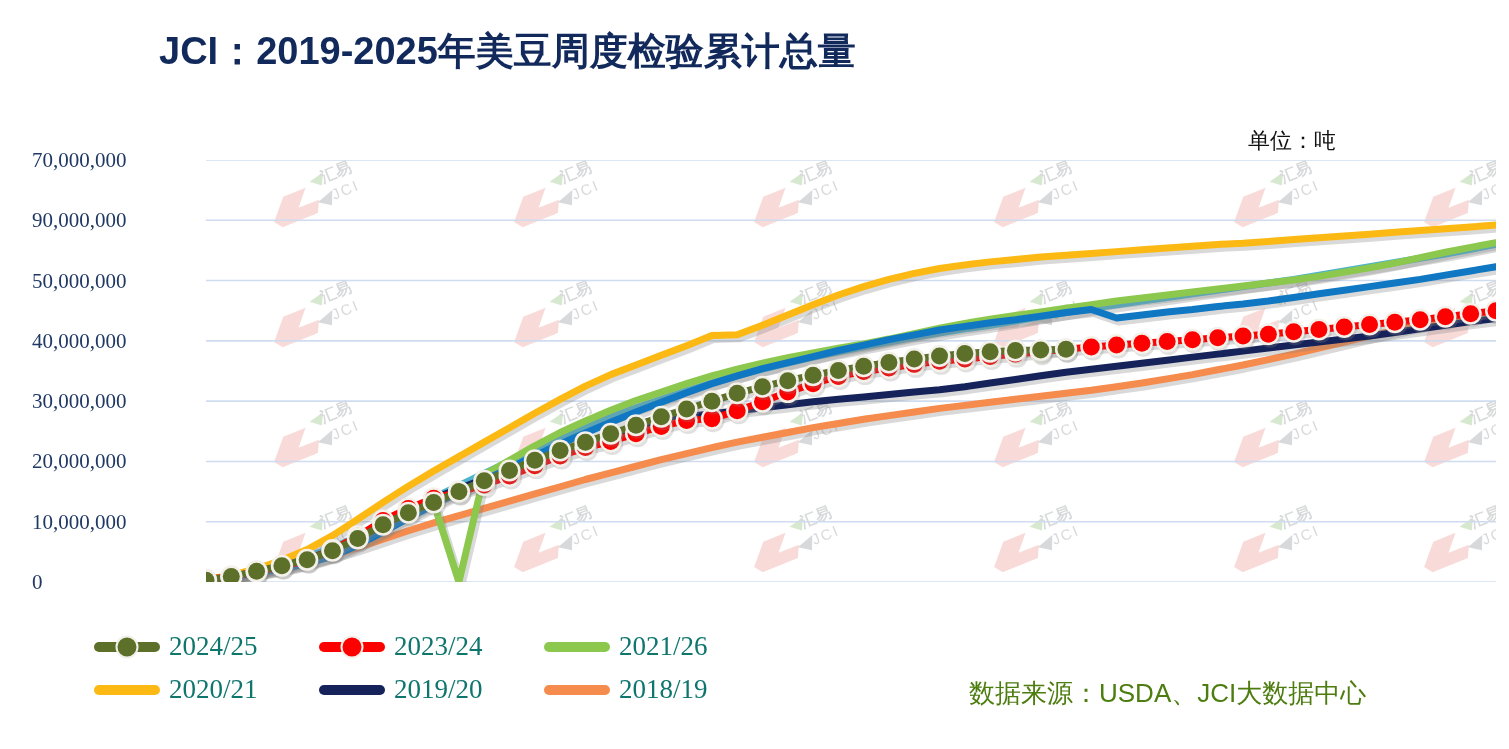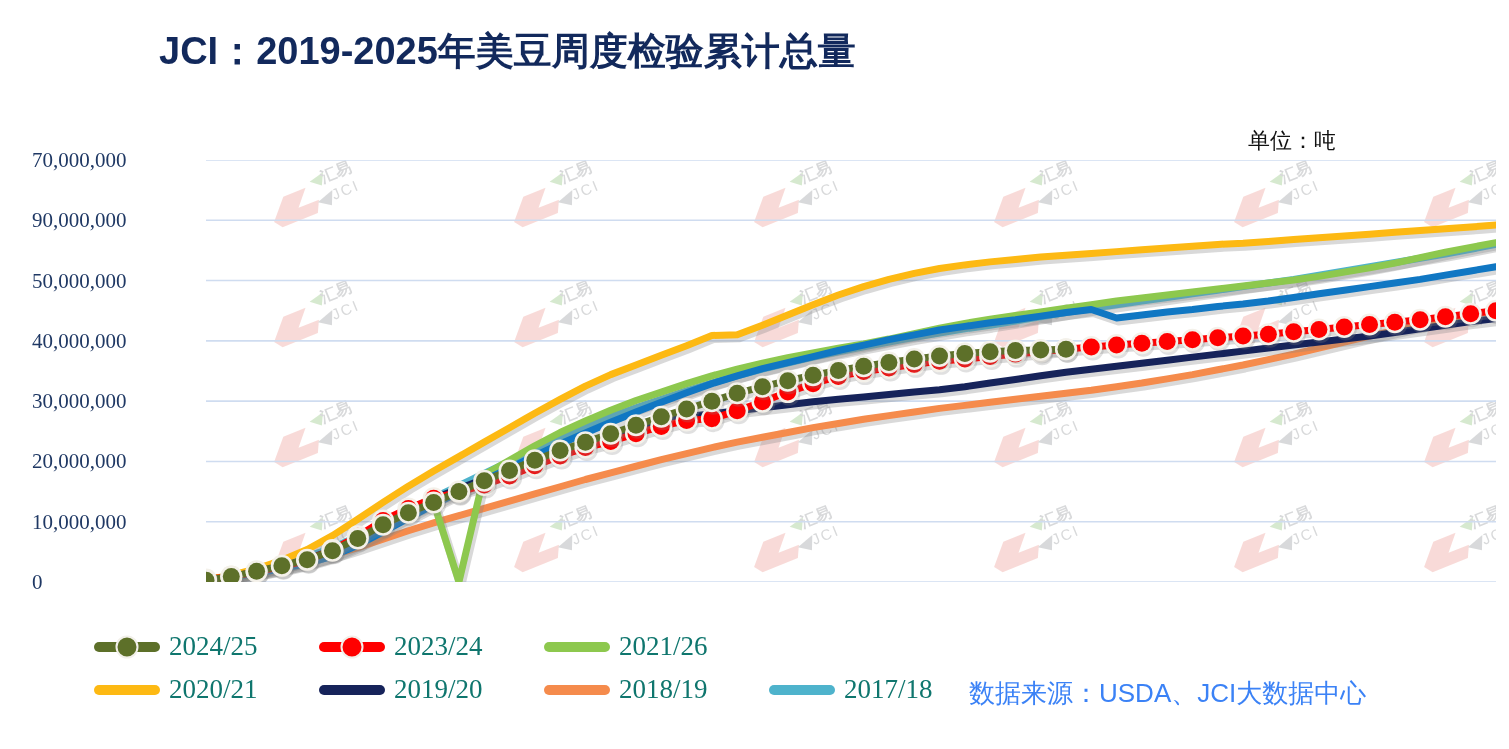--- a/index.html
+++ b/index.html
@@ -46,21 +46,21 @@
     transform:translate(-50%,-50%);
     background:inherit;border:2px solid #f2f0ea;
   }
   .legend-label{
     font-family:"Liberation Serif","DejaVu Serif",serif;
     font-size:27px;color:#0f766e;white-space:nowrap;line-height:1;
   }
 
   .source-note{
     position:absolute;left:953px;top:676px;
-    font-size:26px;color:#3b82f6;white-space:nowrap;
+    font-size:26px;color:#4d7c0f;white-space:nowrap;
     font-family:"Liberation Sans","DejaVu Sans",sans-serif;
   }
 
   svg{display:block;}
   .series-path{fill:none;stroke-linecap:round;stroke-linejoin:round;}
 </style>
 </head>
 <body>
 
 <div id="chart-root">
@@ -486,22 +486,18 @@
           <span class="legend-label">2020/21</span>
         </div>
         <div class="legend-item">
           <span class="legend-swatch" style="background: rgb(22, 35, 90);"></span>
           <span class="legend-label">2019/20</span>
         </div>
         <div class="legend-item">
           <span class="legend-swatch" style="background: rgb(245, 139, 76);"></span>
           <span class="legend-label">2018/19</span>
         </div>
-        <div class="legend-item">
-          <span class="legend-swatch" style="background: rgb(78, 179, 204);"></span>
-          <span class="legend-label">2017/18</span>
-        </div>
       </div>
   </div>
 
   <div class="source-note">数据来源：USDA、JCI大数据中心</div>
 
 </div>
 
 </body></html>

